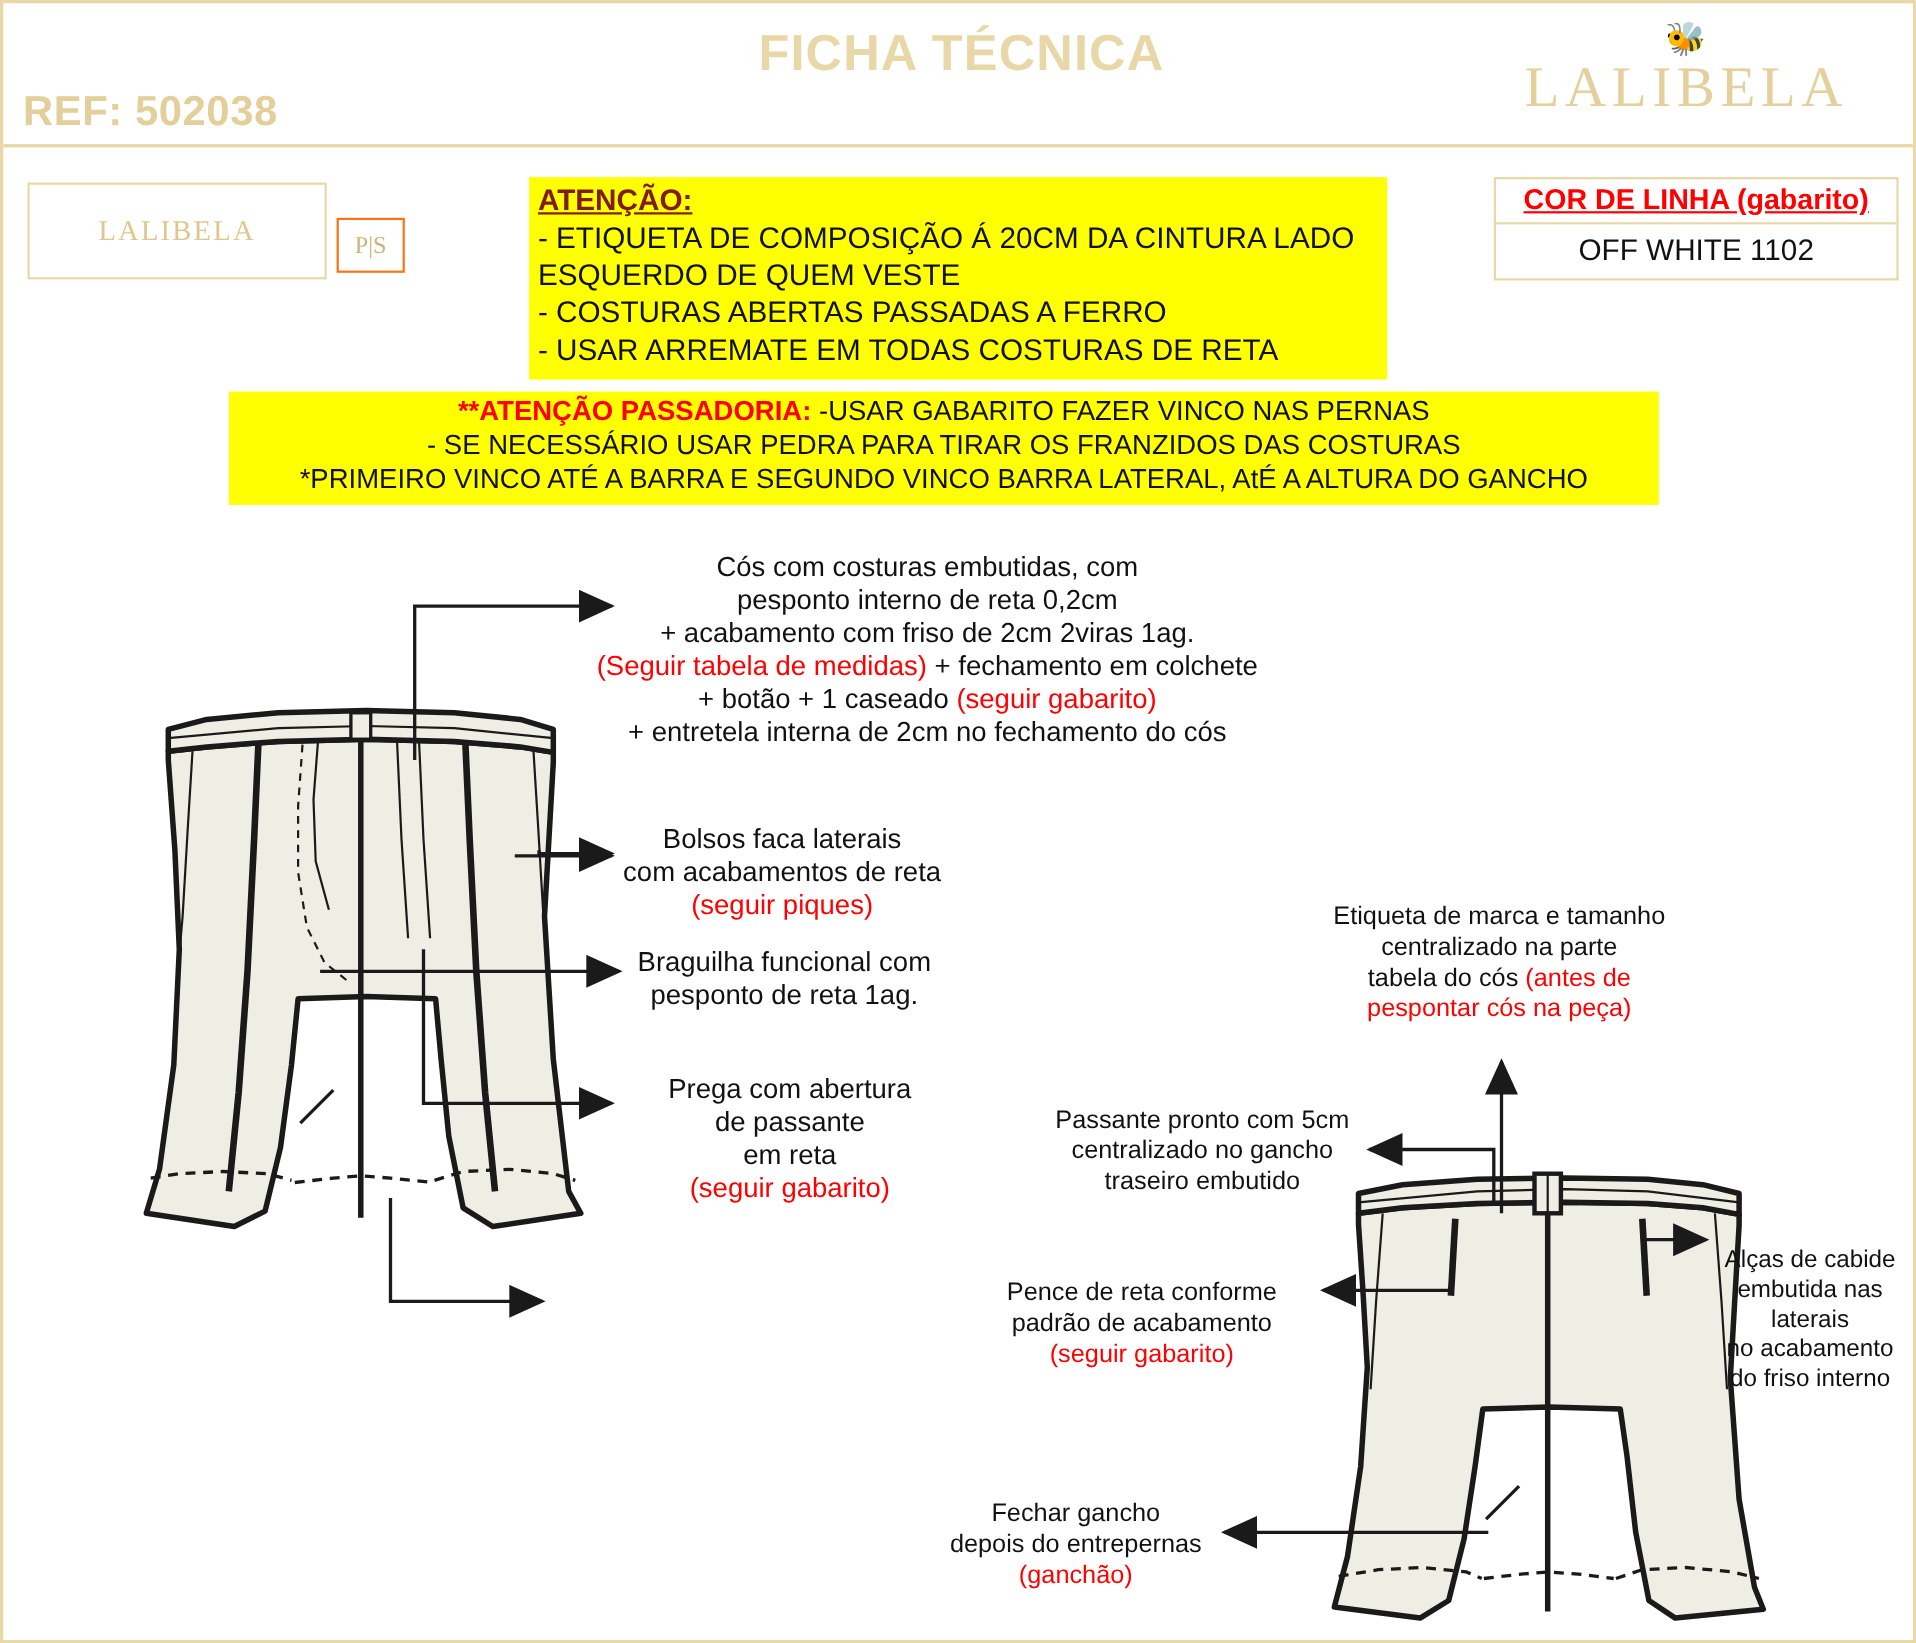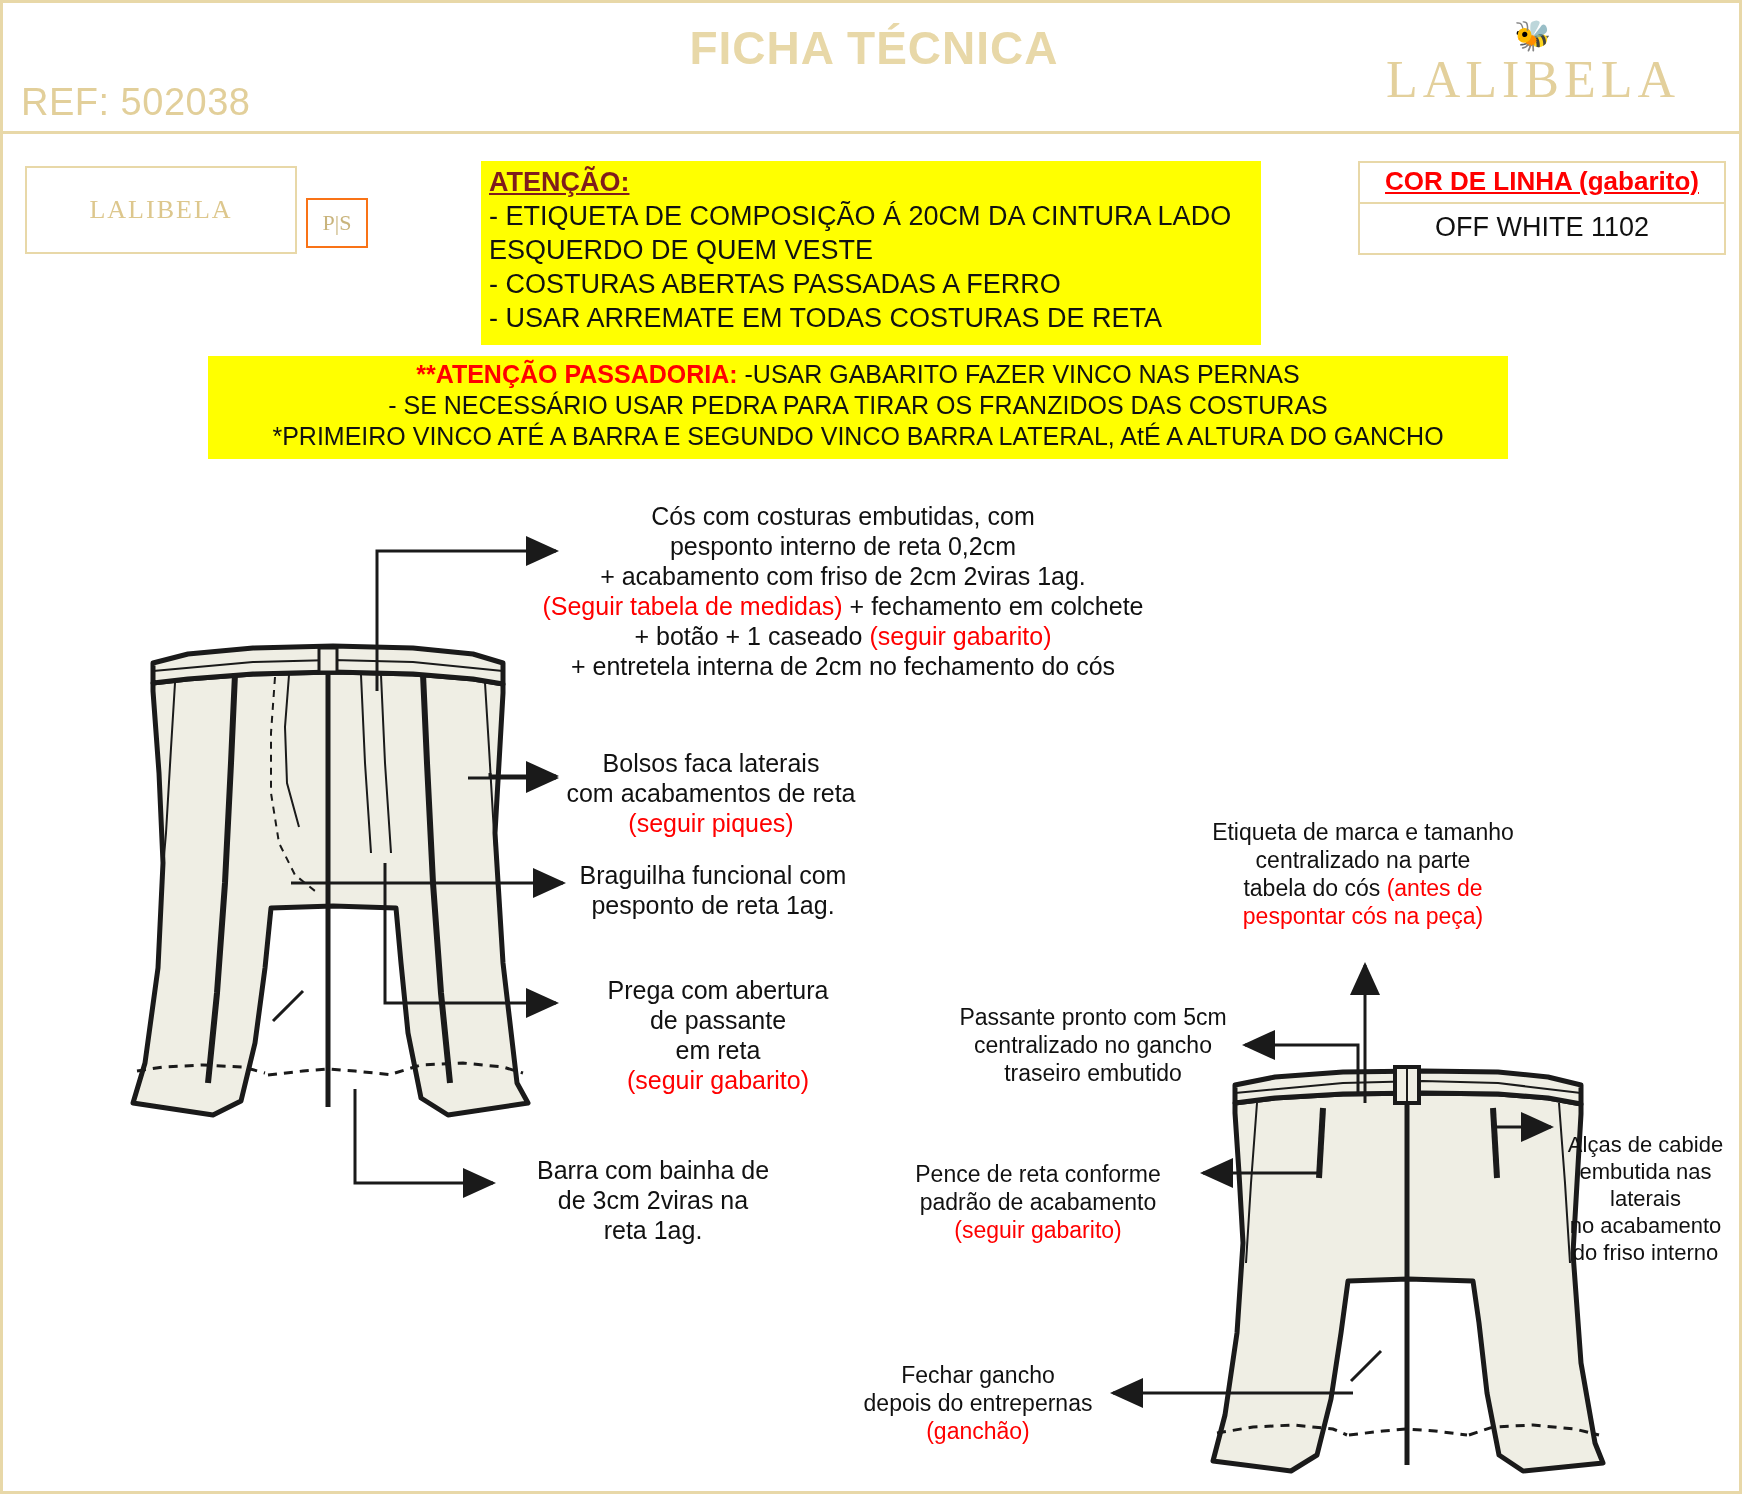--- a/index.html
+++ b/index.html
@@ -28,21 +28,21 @@
     left: 0;
     width: 1742px;
     height: 3px;
     background: #e8d8a8;
   }
   #ref-label {
     position: absolute;
     left: 18px;
     top: 78px;
     font-size: 38px;
-    font-weight: normal;
+    font-weight: bold;
     color: #e2cf9a;
     letter-spacing: 0.5px;
   }
   #doc-title {
     position: absolute;
     left: 0;
     top: 18px;
     width: 1742px;
     text-align: center;
     font-size: 46px;
@@ -351,25 +351,20 @@
     <div>pesponto de reta 1ag.</div>
   </div>
 
   <div class="anno c" style="left:570px; top:972px; width:290px;">
     <div>Prega com abertura</div>
     <div>de passante</div>
     <div>em reta</div>
     <div class="red">(seguir gabarito)</div>
   </div>
 
-  <div class="anno c" style="left:500px; top:1152px; width:300px;">
-    <div>Barra com bainha de</div>
-    <div>de 3cm 2viras na</div>
-    <div>reta 1ag.</div>
-  </div>
 
   <div class="anno c" style="left:1160px; top:815px; width:400px; font-size:23px; line-height:28px;">
     <div>Etiqueta de marca e tamanho</div>
     <div>centralizado na parte</div>
     <div><span>tabela do cós </span><span class="red">(antes de</span></div>
     <div class="red">pespontar cós na peça)</div>
   </div>
 
   <div class="anno c" style="left:930px; top:1000px; width:320px; font-size:23px; line-height:28px;">
     <div>Passante pronto com 5cm</div>

